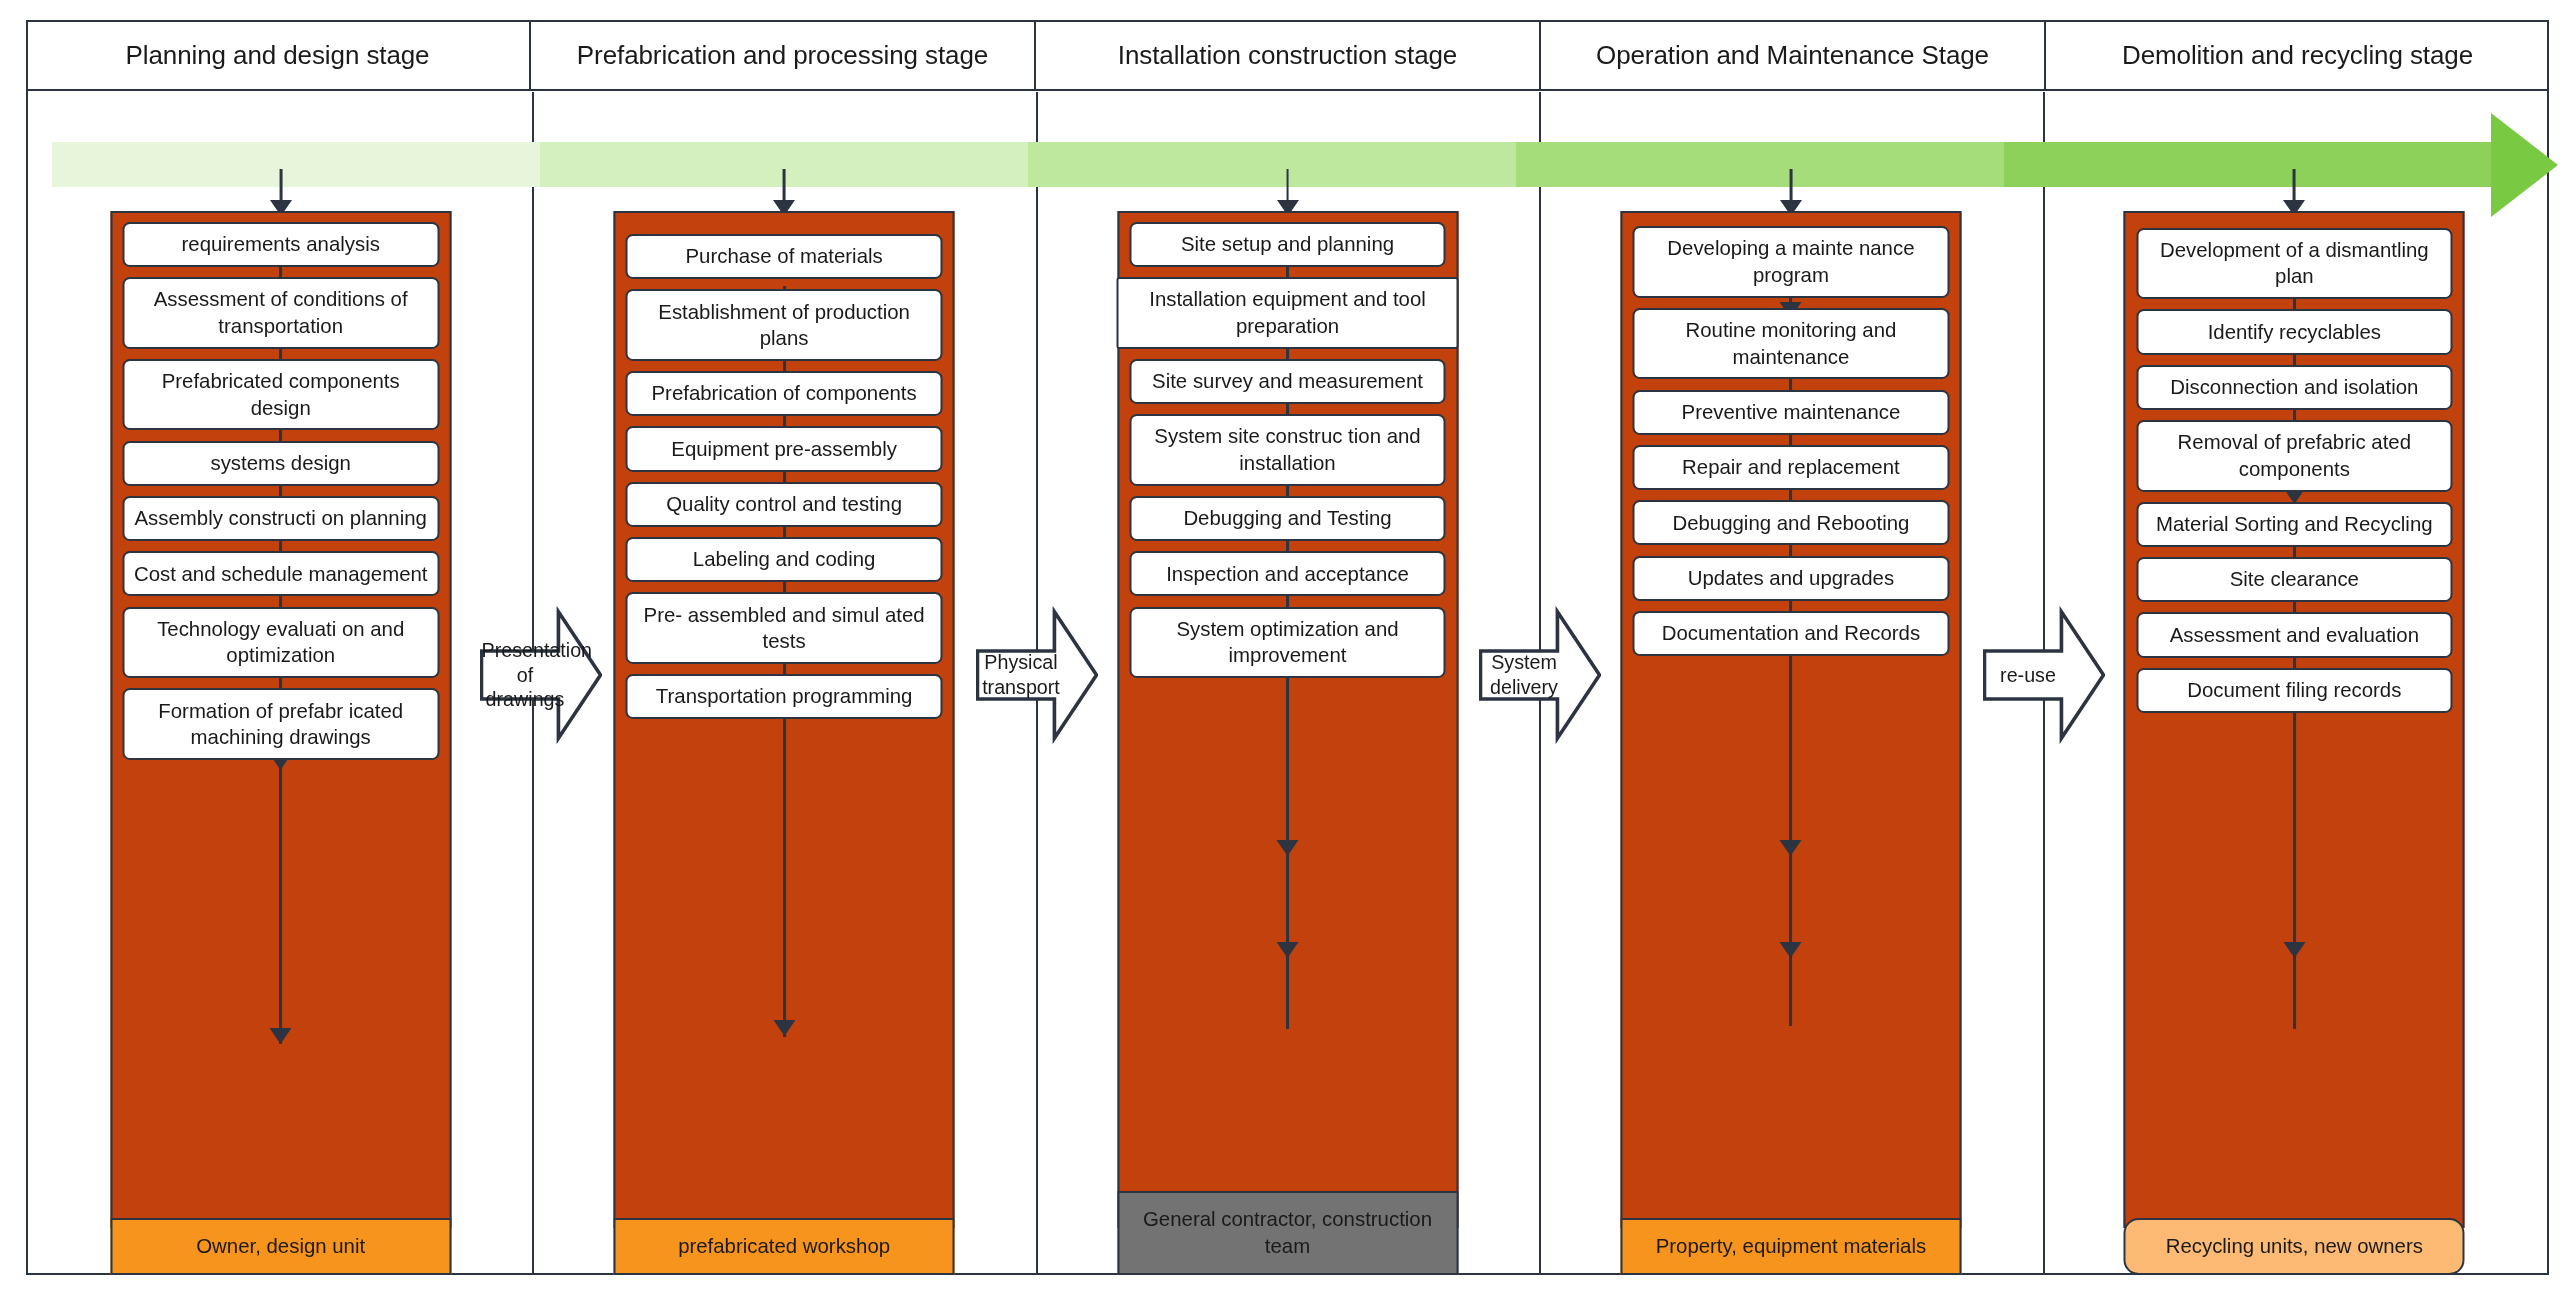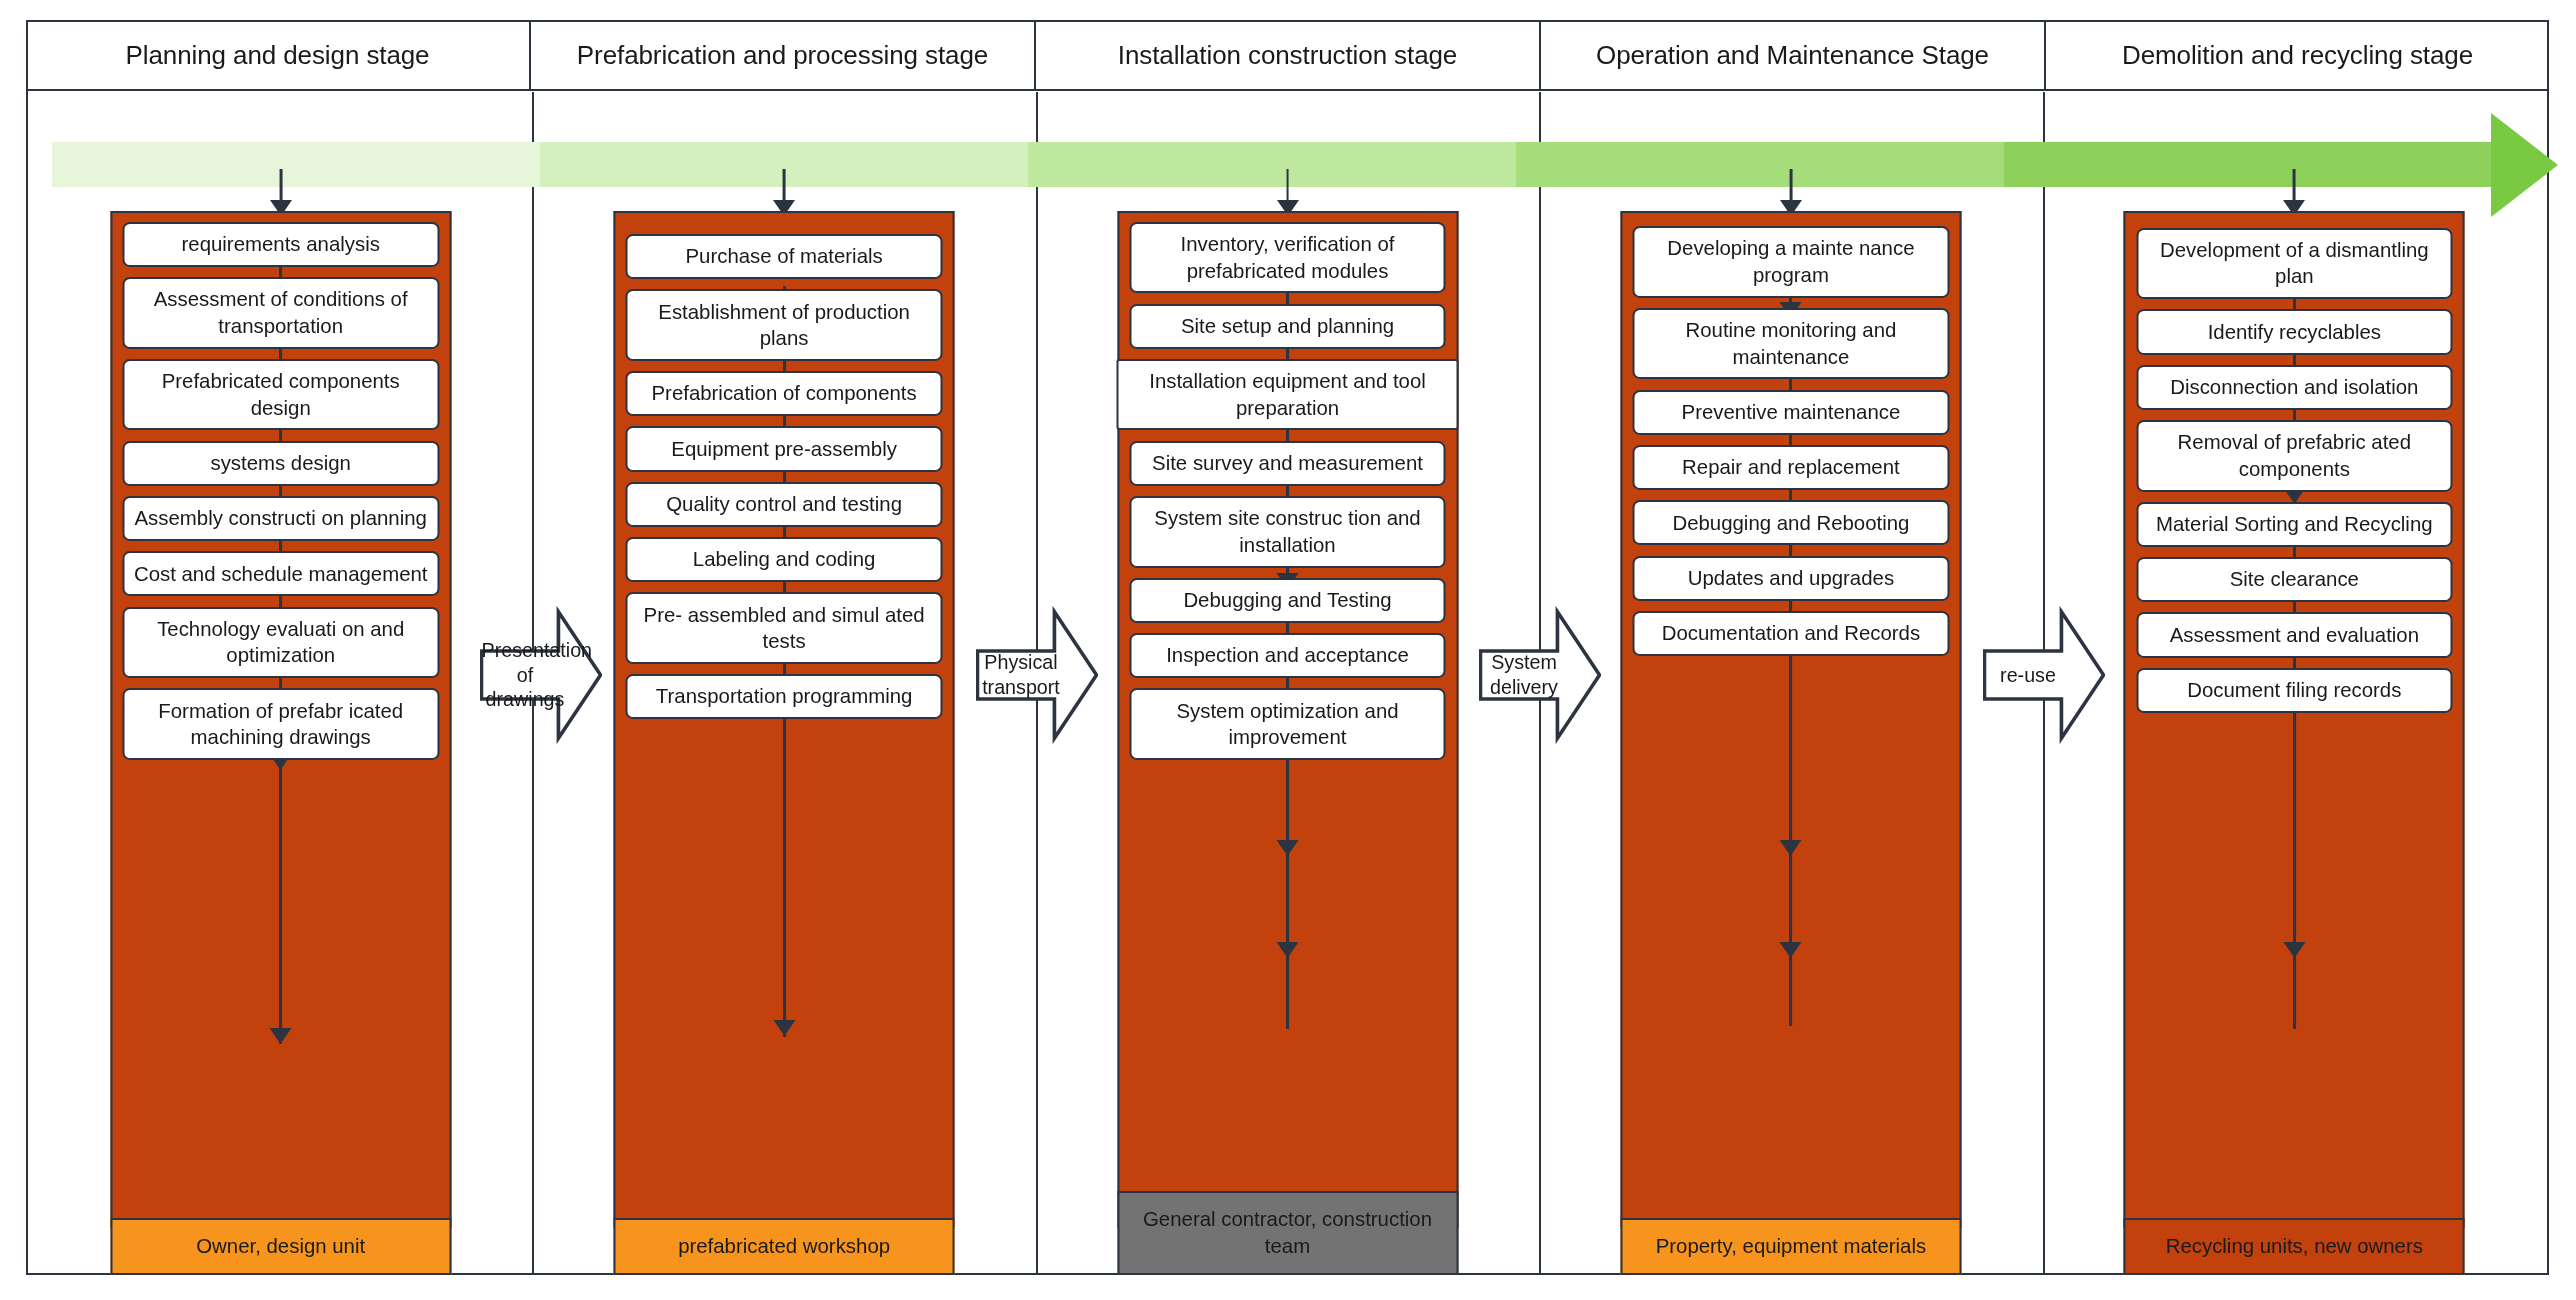--- a/index.html
+++ b/index.html
@@ -293,21 +293,20 @@
     <div class="column">
       <div class="feed-arrow"></div>
       <div class="feed-head"></div>
       <div class="stage-box">
         <div class="spine" style="top:44px;height:772px"></div>
         <div class="spine-head" style="top:254px"></div>
         <div class="spine-head" style="top:360px"></div>
         <div class="spine-head" style="top:627px"></div>
         <div class="spine-head" style="top:729px"></div>
         <div class="steps">
-          <div class="step">Inventory, verification of prefabricated modules</div>
           <div class="step">Site setup and planning</div>
           <div class="step wide">Installation equipment and tool preparation</div>
           <div class="step">Site survey and measurement</div>
           <div class="step">System site construc tion and installation</div>
           <div class="step">Debugging and Testing</div>
           <div class="step">Inspection and acceptance</div>
           <div class="step">System optimization and improvement</div>
         </div>
       </div>
       <div class="owner-box" style="background: #737373;">General contractor, construction team</div>
@@ -345,21 +344,21 @@
           <div class="step">Development of a dismantling plan</div>
           <div class="step">Identify recyclables</div>
           <div class="step">Disconnection and isolation</div>
           <div class="step">Removal of prefabric ated components</div>
           <div class="step">Material Sorting and Recycling</div>
           <div class="step">Site clearance</div>
           <div class="step">Assessment and evaluation</div>
           <div class="step">Document filing records</div>
         </div>
       </div>
-      <div class="owner-box" style="background: #c2410c;">Recycling units, new owners</div>
+      <div class="owner-box" style="background: #fdba74; border-radius: 15px;">Recycling units, new owners</div>
     </div>
 
   </div>
 
   <div class="block-arrow" style="left:480px">
     <svg width="122" height="138" viewBox="0 0 168 190">
       <polygon points="2,62 108,62 108,8 166,95 108,182 108,128 2,128" fill="#ffffff" stroke="#2b3440" stroke-width="5"></polygon>
     </svg>
     <div class="ba-label">Presentation of drawings</div>
   </div>

